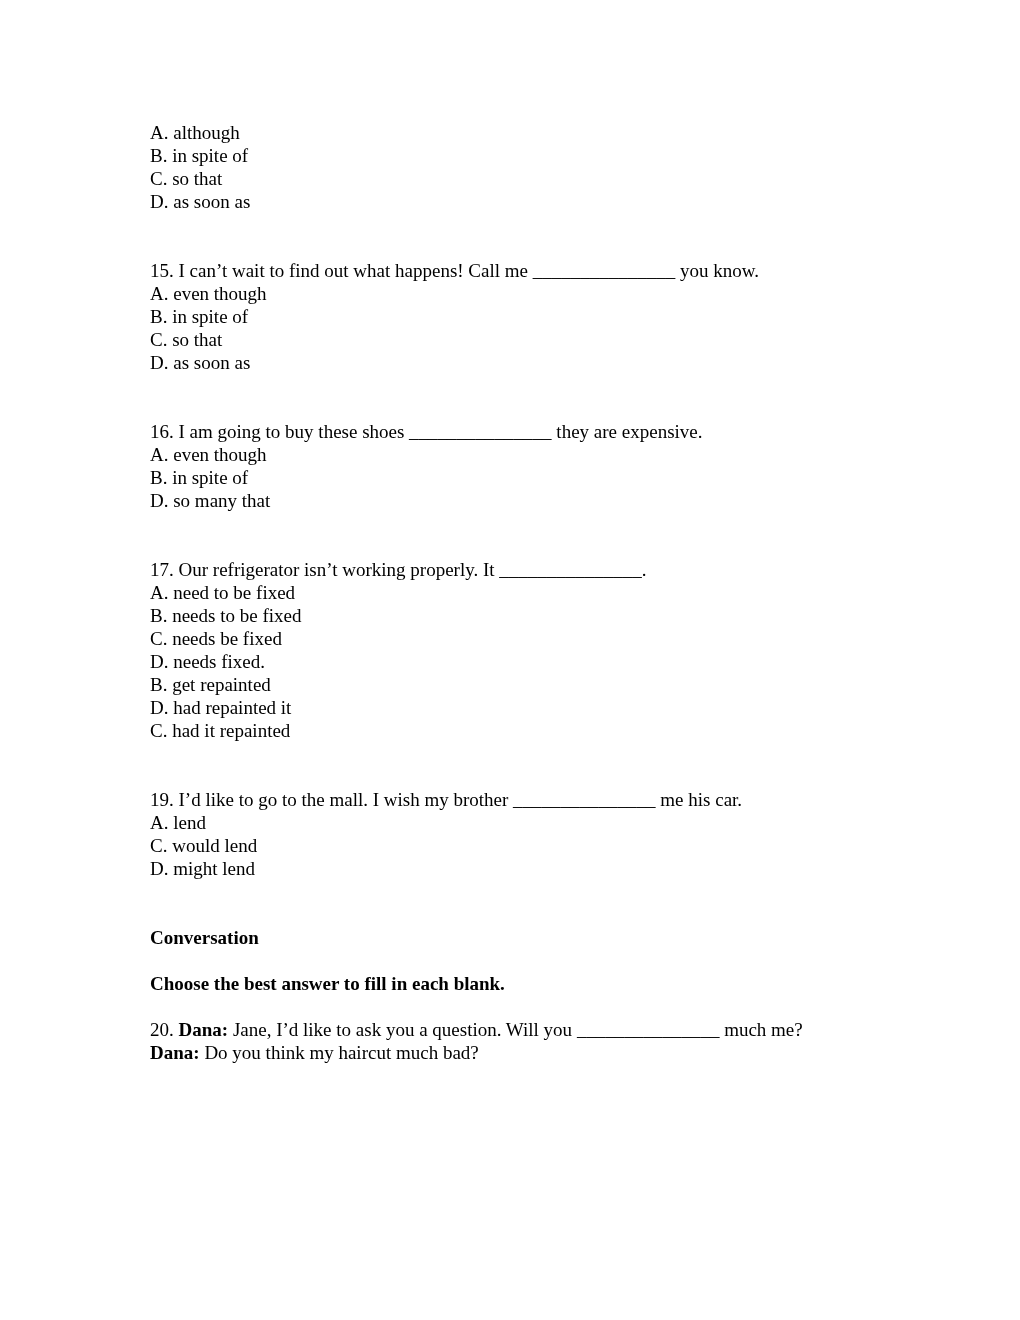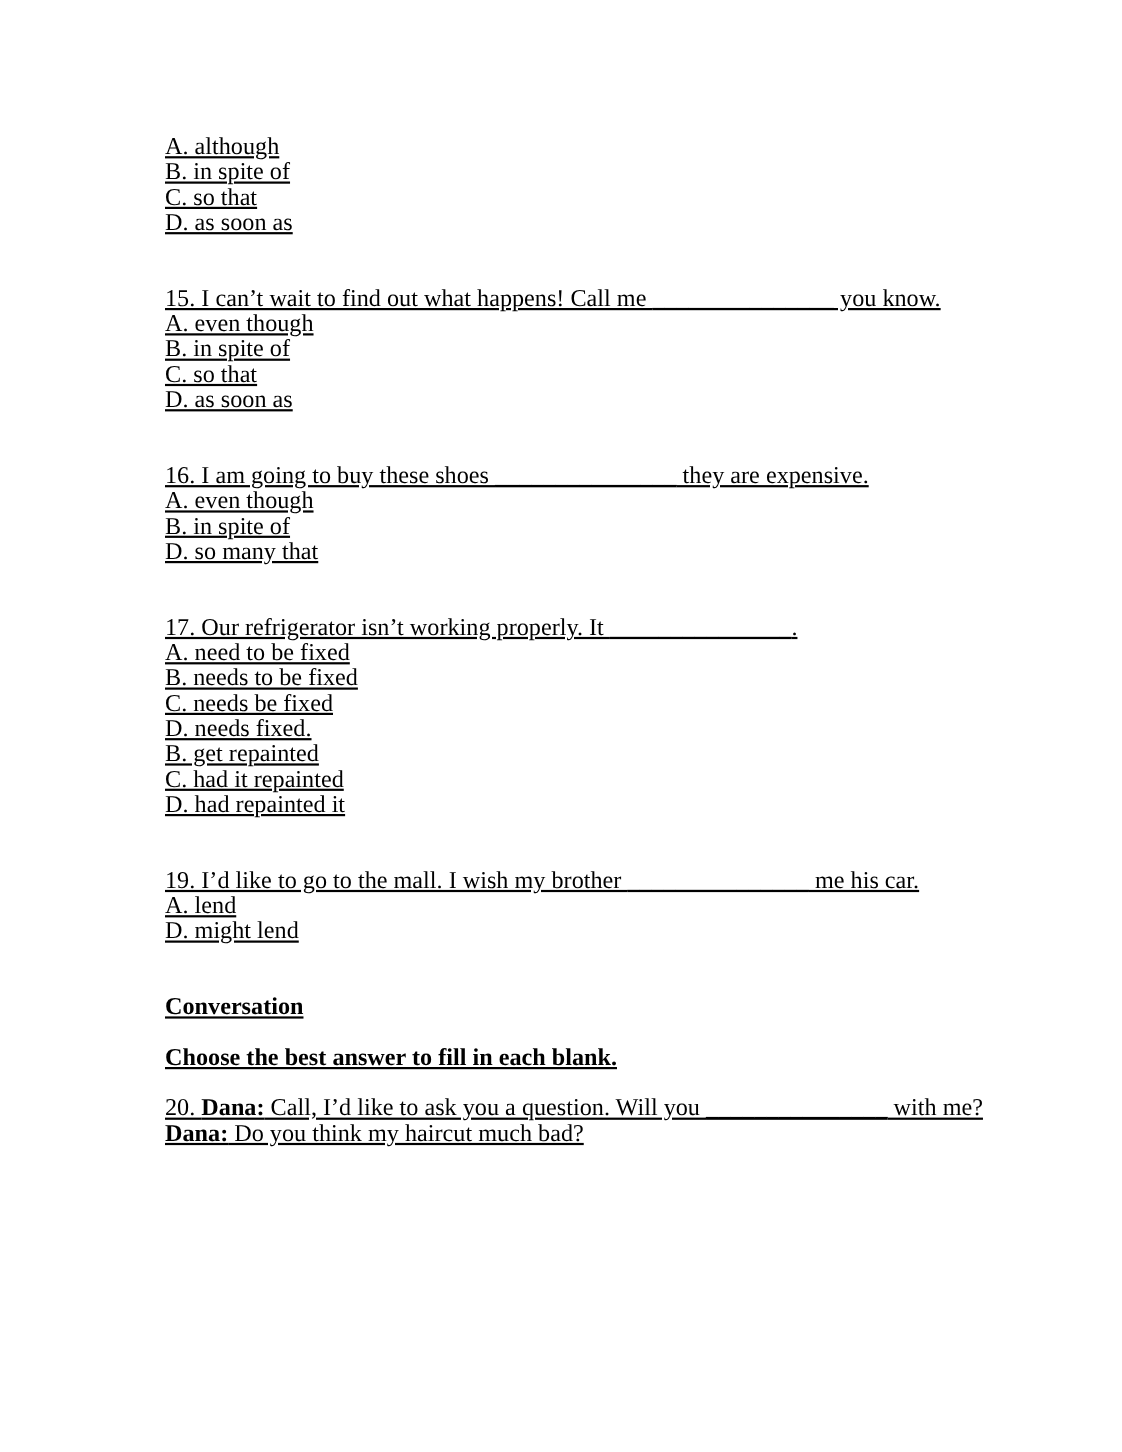--- a/index.html
+++ b/index.html
@@ -1,20 +1,20 @@
 <!DOCTYPE html>
 <html><head>
   <meta charset="utf-8">
   <style>
     html, body { margin: 0; padding: 0; background: #ffffff; }
     body { width: 1020px; height: 1320px; position: relative; overflow: hidden; }
     .page {
       position: absolute; left: 150px; top: 121px; width: 760px;
       font-family: "Liberation Serif", "DejaVu Serif", serif;
-      font-size: 22px; line-height: 23px; color: #000; text-decoration: underline;
+      font-size: 19px; line-height: 23px; color: #000;
     }
     .line { white-space: pre; height: 23px; }
     .gap1 { height: 23px; }
     .gap2 { height: 46px; }
     .b { font-weight: bold; }
   </style>
 </head>
 <body>
 
 <div class="page">
@@ -47,35 +47,36 @@
   <div>
     <div class="line"><span>17. Our refrigerator isn’t working properly. It </span><span>_______________</span><span>.</span></div>
     <div class="line">A. need to be fixed</div>
     <div class="line">B. needs to be fixed</div>
     <div class="line">C. needs be fixed</div>
     <div class="line">D. needs fixed.</div>
   </div>
 
   <div>
     <div class="line">B. get repainted</div>
+    <div class="line">D. had repainted it</div>
     <div class="line">C. had it repainted</div>
-    <div class="line">D. had repainted it</div>
   </div>
   <div class="gap2"></div>
 
   <div>
     <div class="line"><span>19. I’d like to go to the mall. I wish my brother </span><span>_______________</span><span> me his car.</span></div>
     <div class="line">A. lend</div>
+    <div class="line">C. would lend</div>
     <div class="line">D. might lend</div>
   </div>
   <div class="gap2"></div>
 
   <div class="line b">Conversation</div>
   <div class="gap1"></div>
   <div class="line b">Choose the best answer to fill in each blank.</div>
   <div class="gap1"></div>
 
   <div>
-    <div class="line"><span>20. </span><span class="b">Dana:</span><span> Call, I’d like to ask you a question. Will you </span><span>_______________</span><span> with me?</span></div>
+    <div class="line"><span>20. </span><span class="b">Dana:</span><span> Jane, I’d like to ask you a question. Will you </span><span>_______________</span><span> much me?</span></div>
     <div class="line"><span class="b">Dana:</span><span> Do you think my haircut much bad?</span></div>
   </div>
 
 </div>
 
 </body></html>

